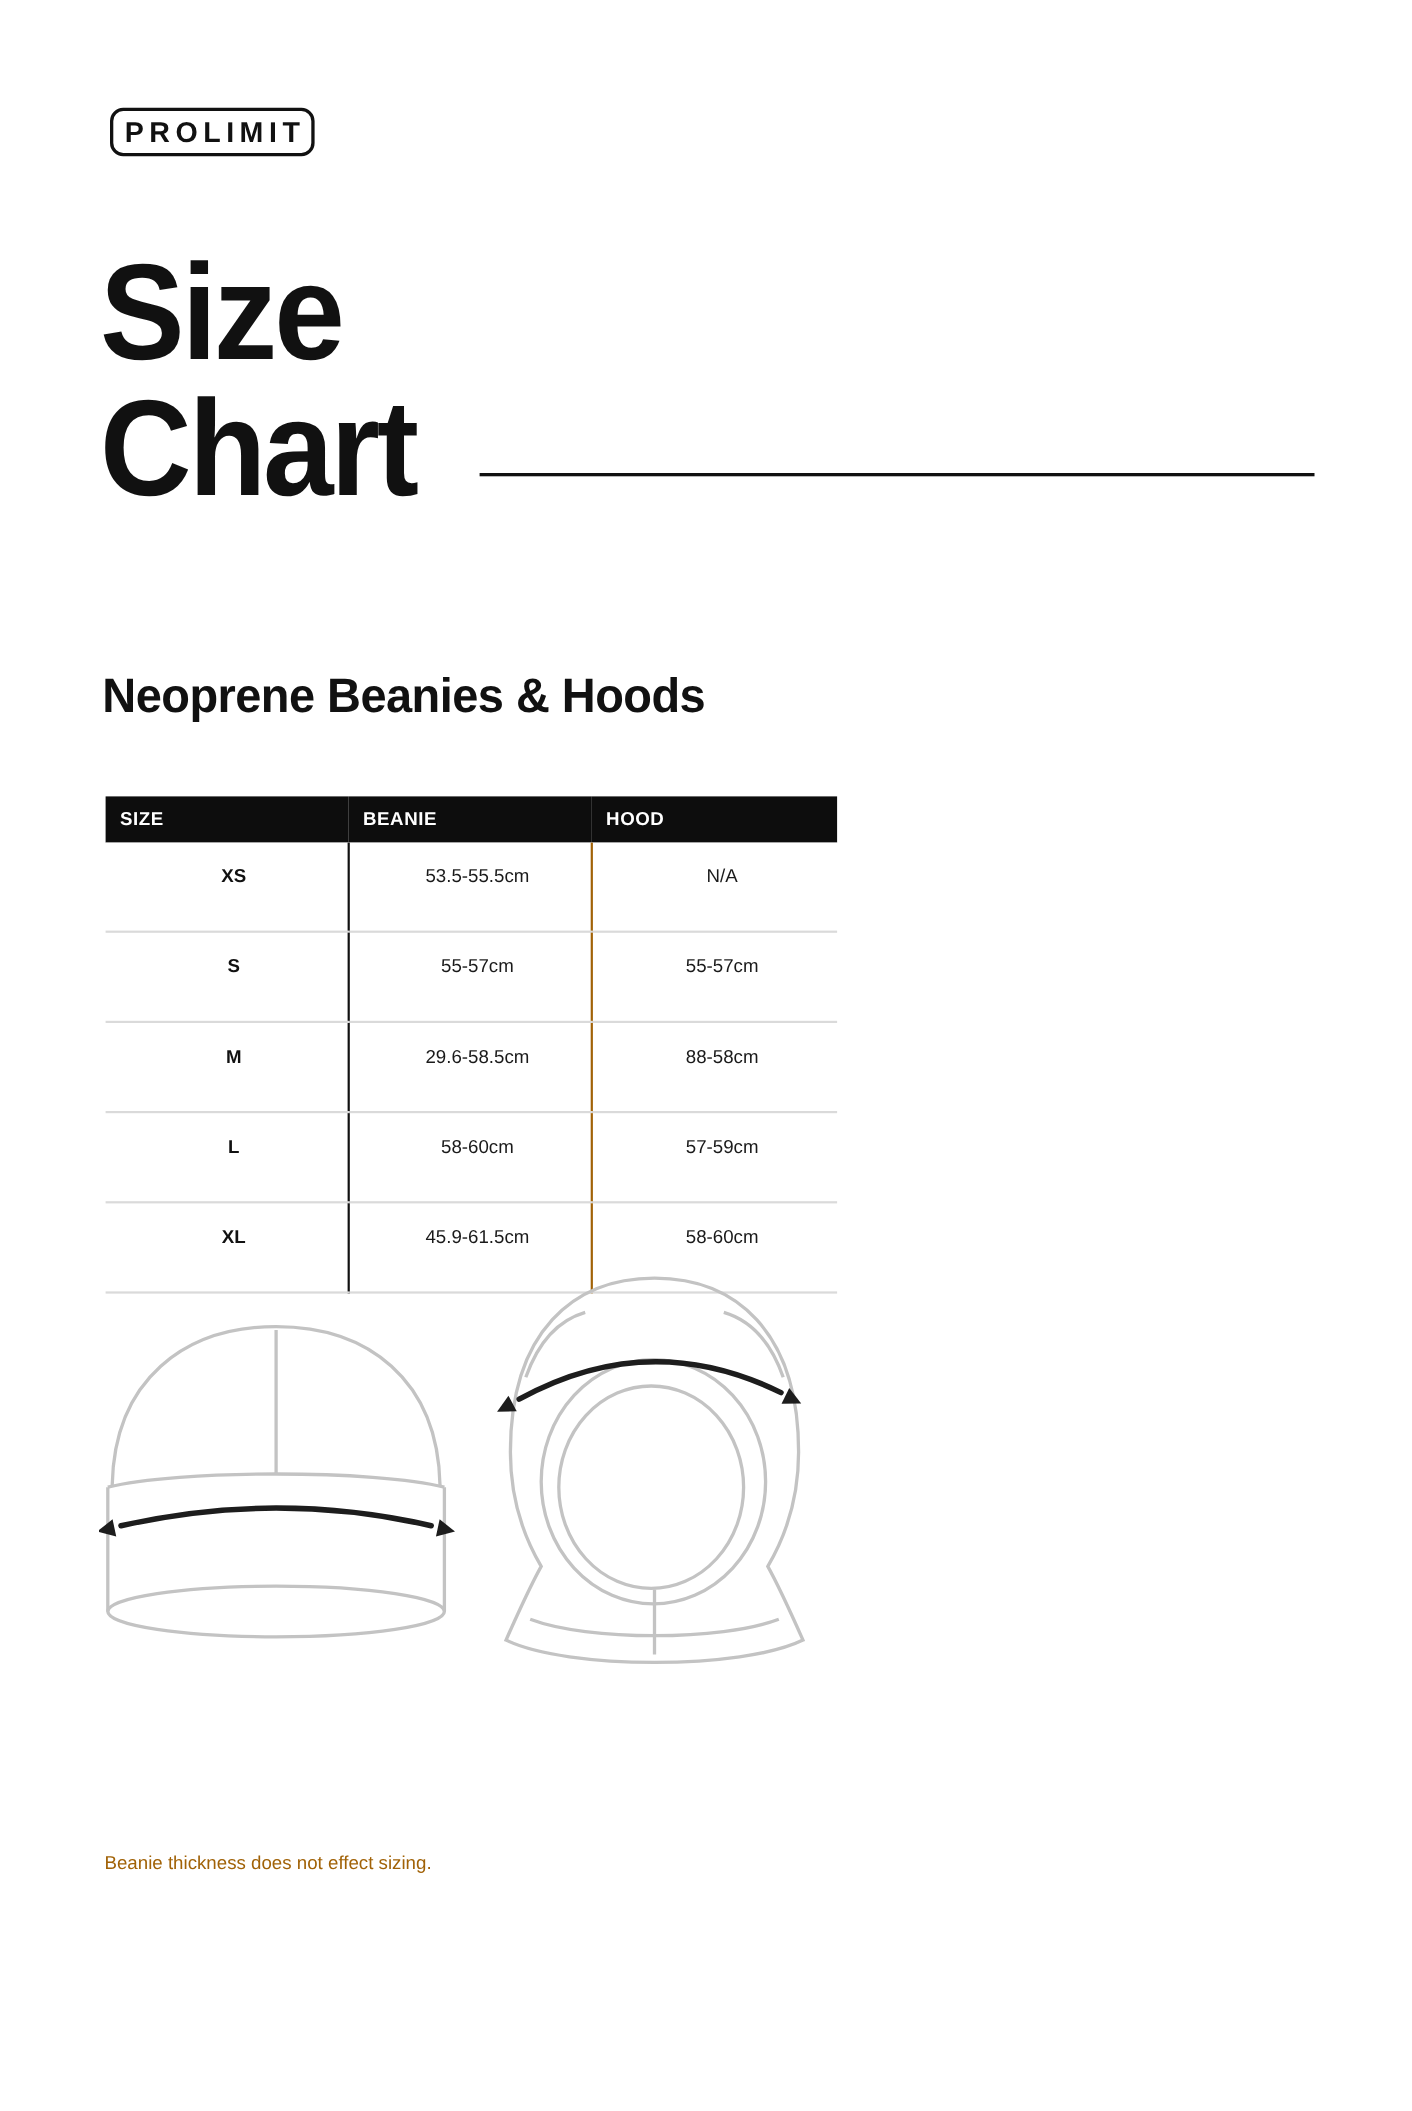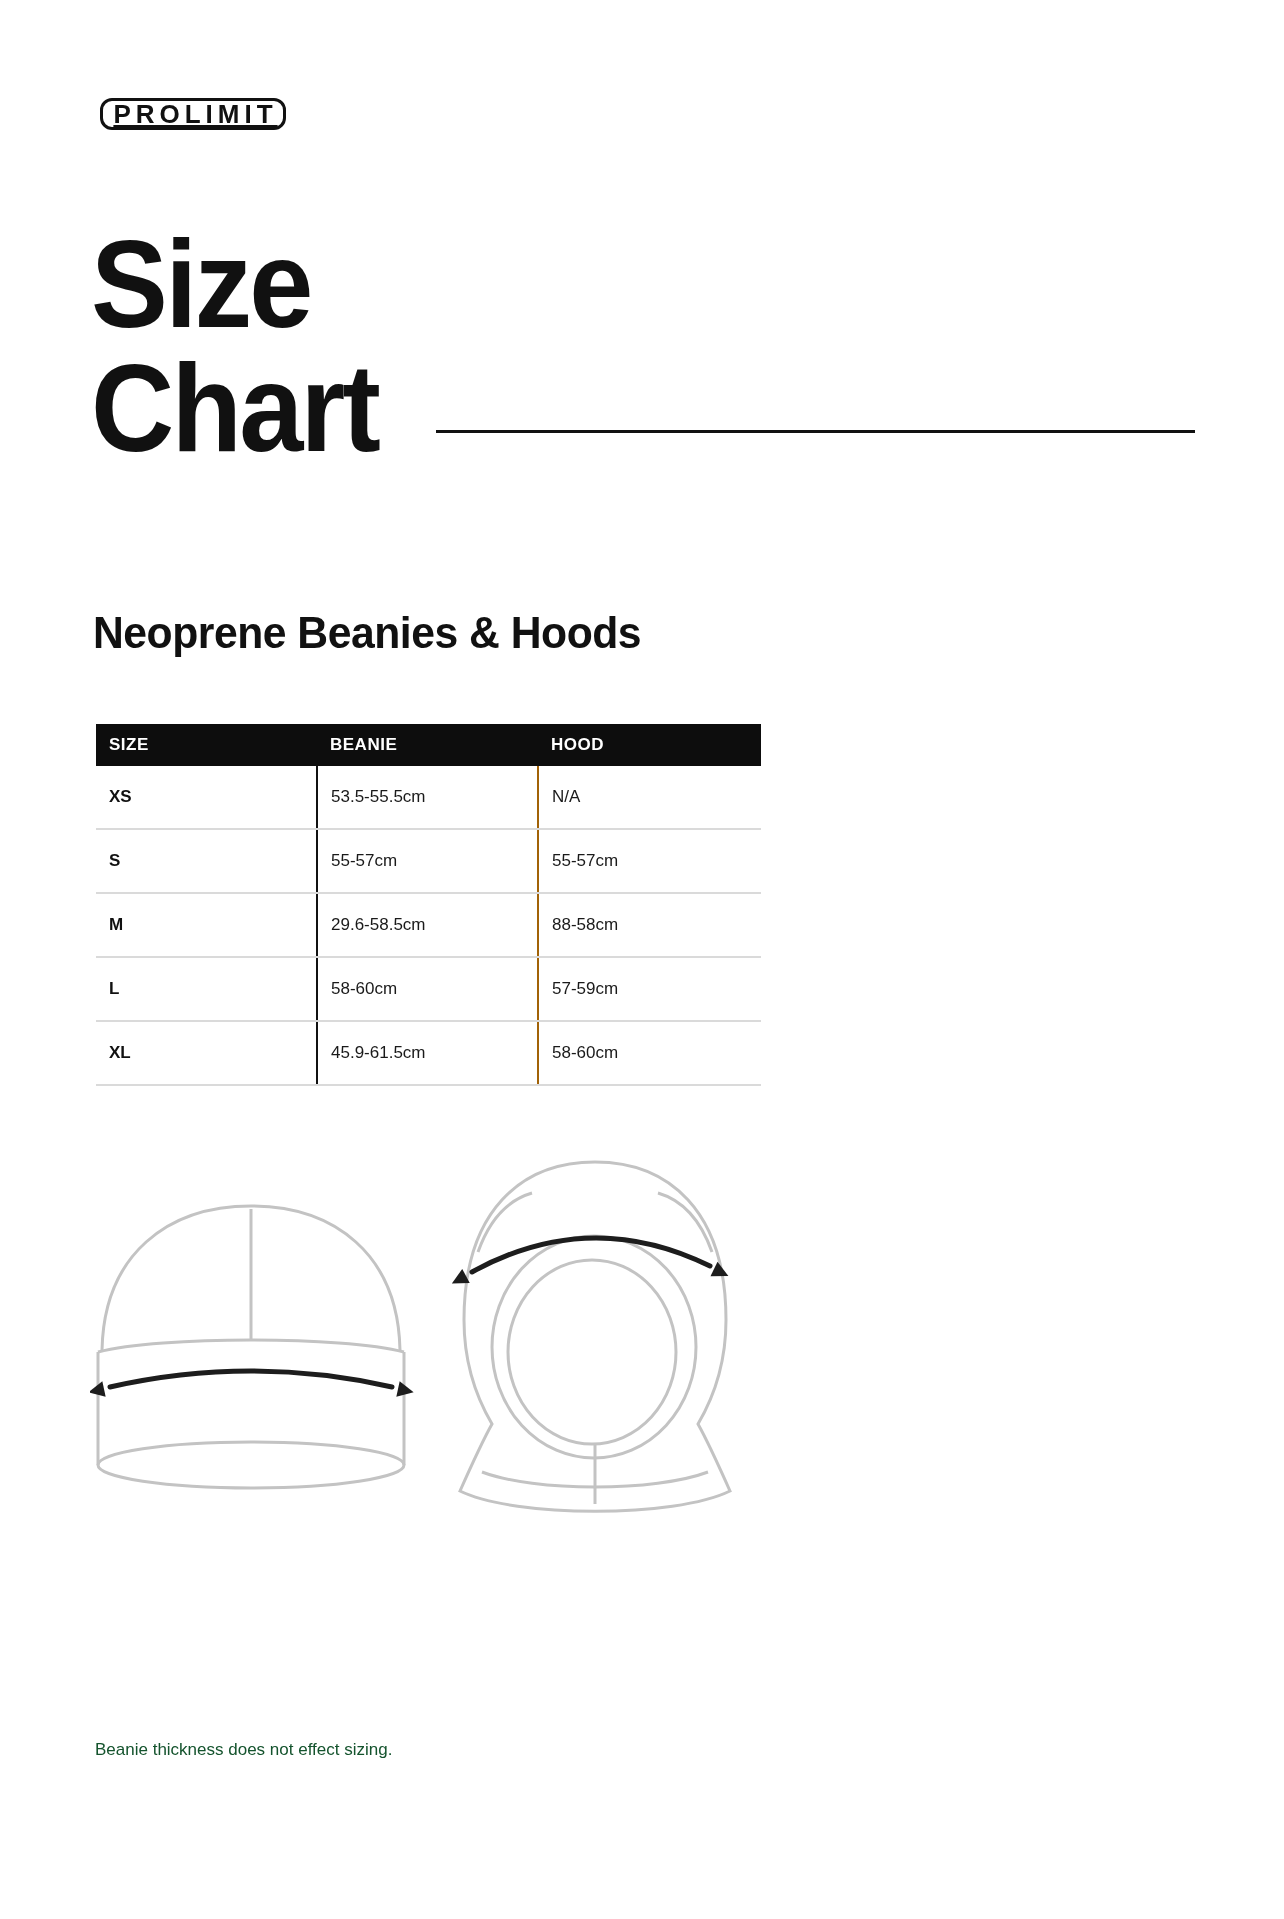--- a/index.html
+++ b/index.html
@@ -11,25 +11,25 @@
     background: #ffffff;
     font-family: "Liberation Sans", sans-serif;
     color: #111111;
     overflow: hidden;
   }
 
   
   .logo-box {
     position: absolute;
     left: 100px; top: 98px;
-    width: 186px; height: 32px;
+    width: 186px; height: 44px;
     border: 3px solid #111111;
     border-radius: 12px;
     box-sizing: border-box;
-    display: flex; align-items: center; justify-content: center; text-decoration: underline;
+    display: flex; align-items: center; justify-content: center;
   }
   .logo-text {
     font-size: 26px;
     font-weight: 700;
     letter-spacing: 5px;
     padding-left: 5px; 
     white-space: nowrap;
   }
 
   
@@ -83,23 +83,23 @@
     font-size: 17px;
     font-weight: 700;
     letter-spacing: 0.5px;
     text-align: left;
     padding: 0 0 0 13px;
   }
   table.size-table tbody td {
     height: 62px;
     font-size: 17px;
     color: #1a1a1a;
-    text-align: left;
+    text-align: center;
     vertical-align: middle;
-    padding: 0 0 0 13px;
+    padding: 0 0 18px 13px;
     border-bottom: 2px solid #dadada;
     background: #ffffff;
   }
   table.size-table tbody td.size-cell {
     font-weight: 700;
     color: #111111;
     border-right: 2px solid #111111;
   }
   table.size-table tbody td.beanie-cell {
     border-right: 2px solid #a16207;
@@ -108,23 +108,23 @@
   
   .figure { position: absolute; }
   .figure svg { display: block; }
   .sketch { stroke: #c3c3c3; stroke-width: 3; fill: none; }
   .arrow-line { stroke: #1d1d1d; stroke-width: 5; fill: none; stroke-linecap: round; }
   .arrow-head { fill: #1d1d1d; stroke: none; }
 
   
   .footer-note {
     position: absolute;
-    left: 95px; top: 1740px;
+    left: 95px; top: 1684px;
     font-size: 17px;
-    color: #14532d;
+    color: #a16207;
     text-align: right;
   }
 </style>
 </head>
 <body>
 
 <div class="page">
 
   <div class="logo-box">
     <span class="logo-text">PROLIMIT</span>

